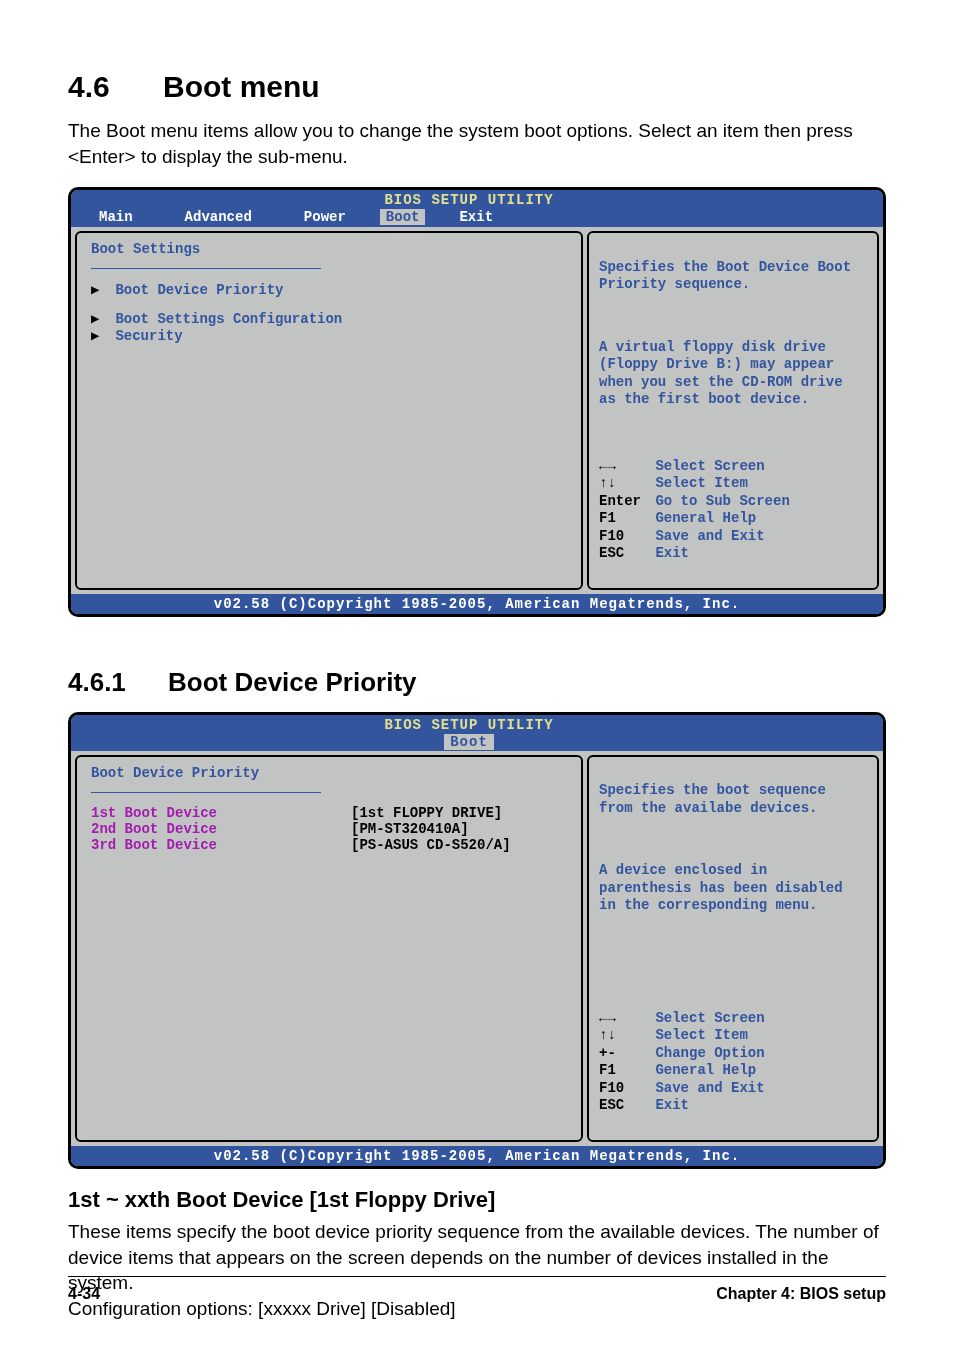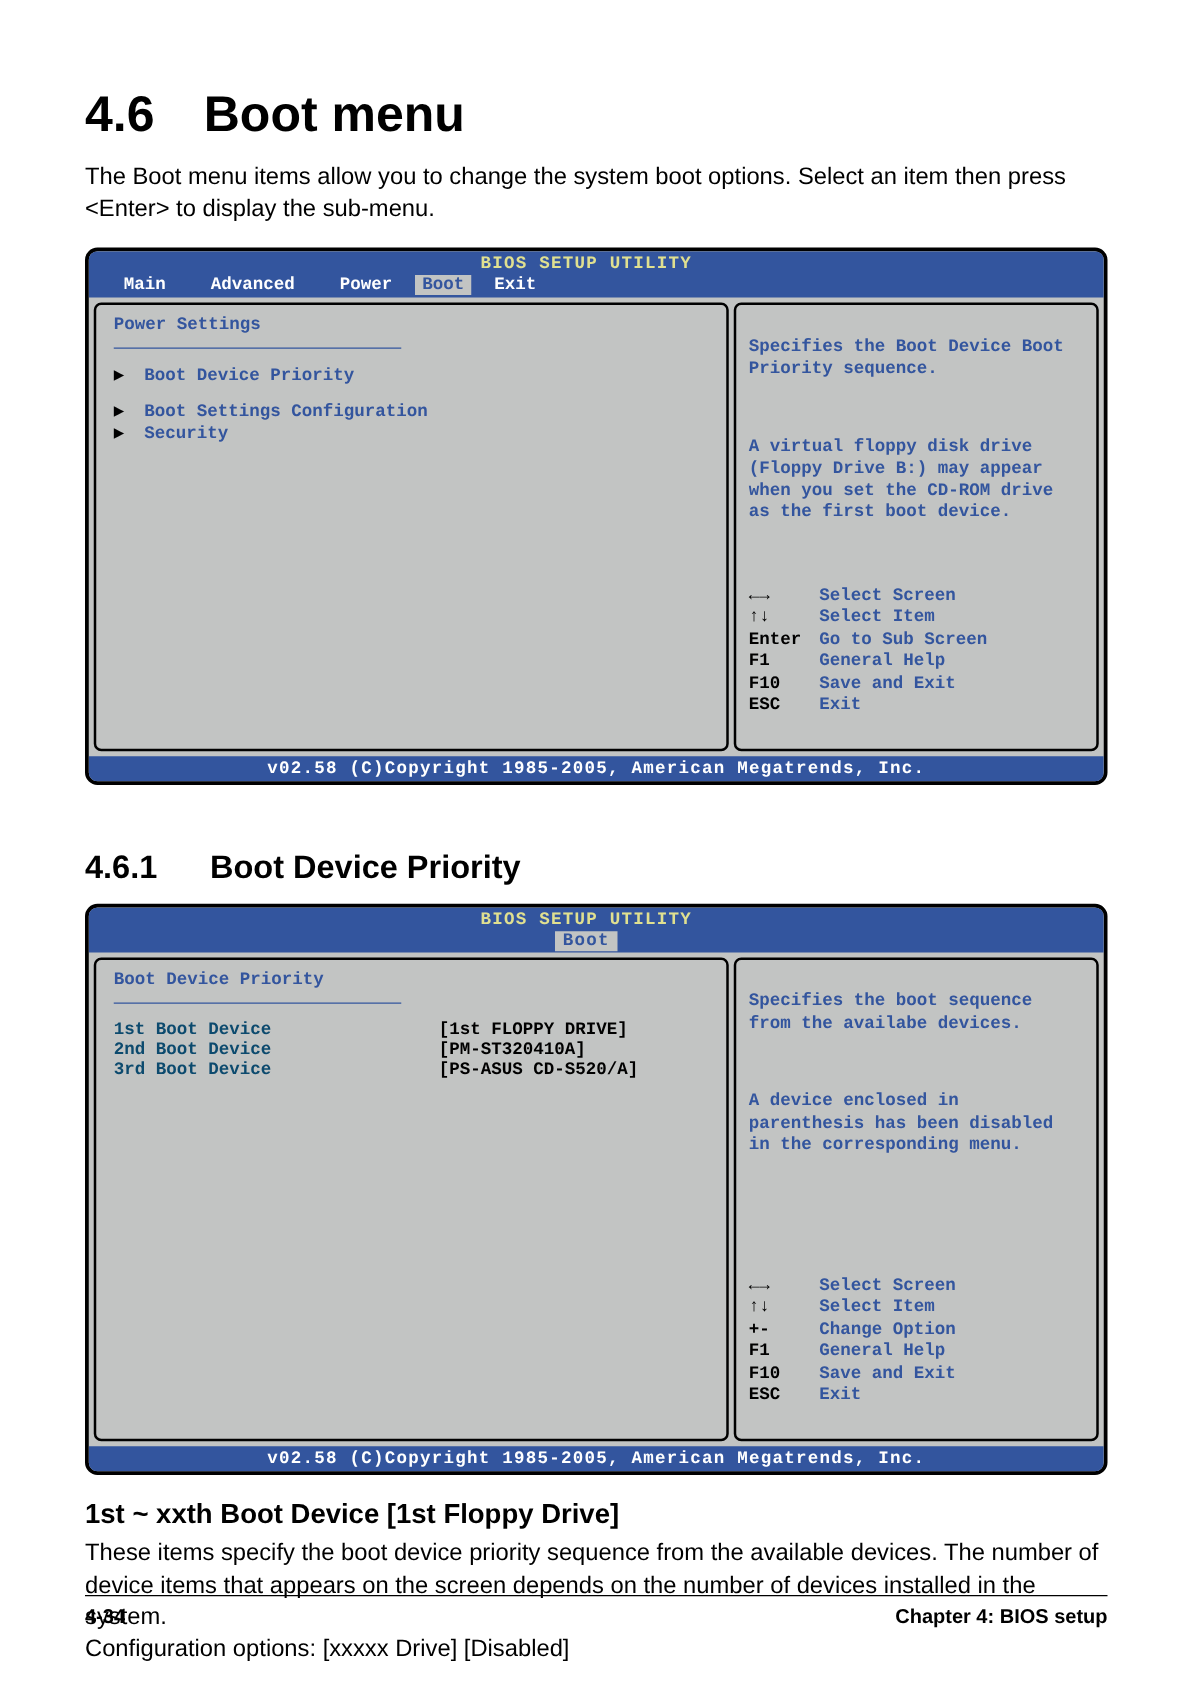--- a/index.html
+++ b/index.html
@@ -6,21 +6,21 @@
   body {
     width: 954px;
     height: 1351px;
     background: #fff;
     font-family: Arial, Helvetica, sans-serif;
     color: #000;
     position: relative;
     padding: 70px 68px 0 68px;
   }
   .section-title {
-    font-size: 40px;
+    font-size: 30px;
     font-weight: bold;
     margin-bottom: 14px;
   }
   .section-title .num { display: inline-block; width: 95px; }
   .intro-text {
     font-size: 19px;
     line-height: 1.35;
     margin-bottom: 18px;
   }
   .bios {
@@ -39,21 +39,21 @@
     text-align: center;
     padding: 2px 16px 0 0;
     line-height: 1.2;
     letter-spacing: 1px;
   }
   .bios-tabs {
     background: #33559e;
     color: #fff;
     display: flex;
     padding: 0 10px 2px 10px;
-    gap: 0;
+    gap: 16px;
   }
   .bios-tabs span {
     padding: 0 18px;
   }
   .bios-tabs .active {
     background: #c2c4c3;
     color: #33559e;
     padding: 0 6px;
   }
   .bios-body {
@@ -119,21 +119,21 @@
     right: 68px;
     border-top: 1px solid #000;
     padding-top: 8px;
     display: flex;
     justify-content: space-between;
     font-size: 16px;
     font-weight: bold;
     align-items: center;
   }
   .bios-row-flex { display: flex; }
-  .bios-row-flex .label { width: 260px; color: #0c4a6e; }
+  .bios-row-flex .label { width: 260px; color: #a21caf; }
   .bios-row-flex .value { color: #000; }
   .bios2-body { min-height: 285px; }
 </style>
 </head>
 <body>
 
 <h1 class="section-title">
   <span class="num">4.6</span><span>Boot menu</span>
 </h1>
 
@@ -143,21 +143,21 @@
   <div class="bios-header">BIOS SETUP UTILITY</div>
   <div class="bios-tabs">
     <span>Main</span>
     <span>Advanced</span>
     <span>Power</span>
     <span class="active">Boot</span>
     <span>Exit</span>
   </div>
   <div class="bios-body">
     <div class="bios-main">
-      <div class="row heading">Power Settings</div>
+      <div class="row heading">Boot Settings</div>
       <div class="underline"></div>
       <div style="height:8px"></div>
       <div class="row"><span class="arrow">▶</span> <span>Boot Device Priority</span></div>
       <div style="height:12px"></div>
       <div class="row"><span class="arrow">▶</span> <span>Boot Settings Configuration</span></div>
       <div class="row"><span class="arrow">▶</span> <span>Security</span></div>
     </div>
     <div class="bios-side">
       <div class="bios-sidebox">
         <div>Specifies the Boot Device Boot Priority sequence.</div>

